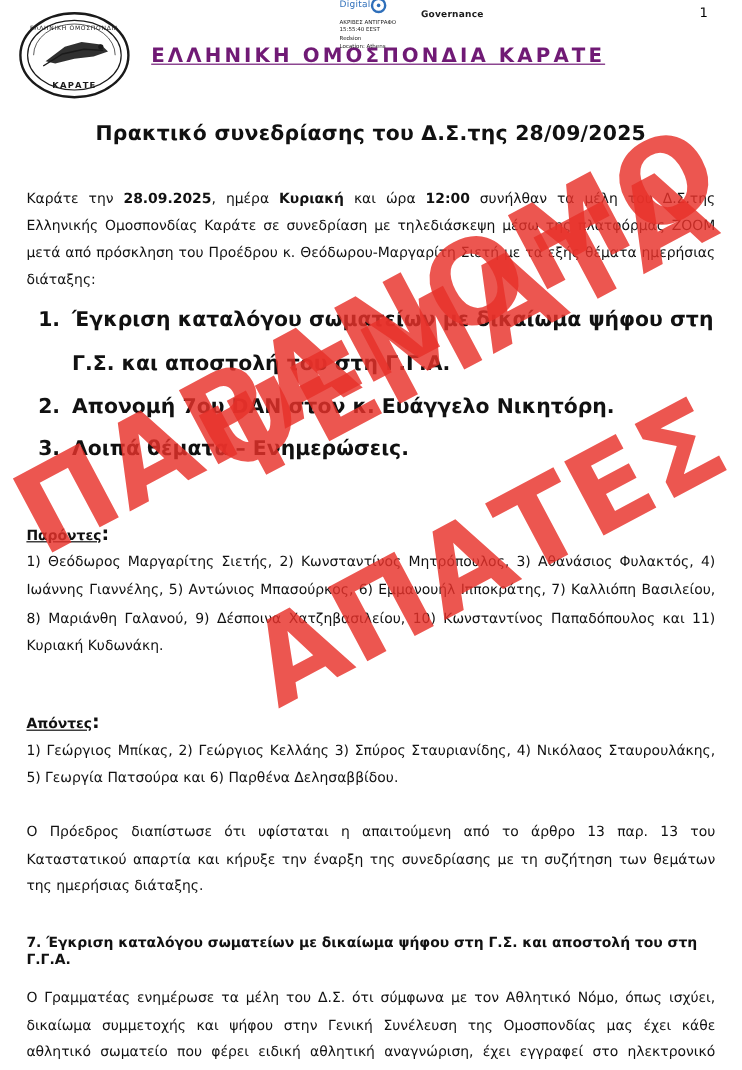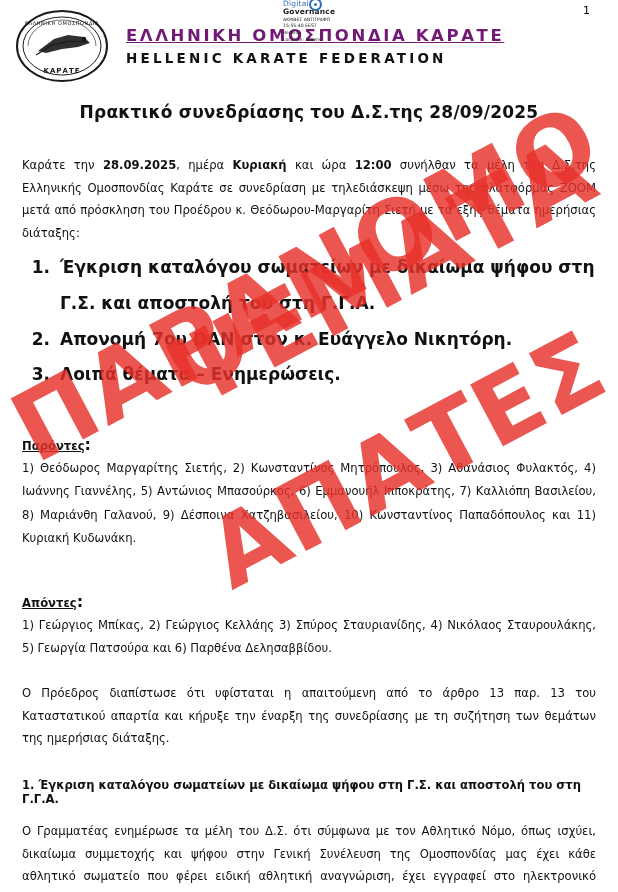--- a/index.html
+++ b/index.html
@@ -44,20 +44,21 @@
   .gov-stamp .gov-title {
     font-size: 7.5px;
     color: #2f6fba;
     letter-spacing: .2px;
   }
   .gov-stamp .gov-sub {
     font-size: 7.5px;
     font-weight: bold;
     color: #1b1b1b;
     letter-spacing: .2px;
+    text-align: right;
   }
   .gov-stamp .gov-meta {
     font-size: 4.6px;
     color: #222;
     margin-top: 1px;
     line-height: 1.25;
   }
   .gov-logo-dot {
     position: absolute;
     top: -2px;
@@ -248,21 +249,20 @@
         <text x="48" y="64" font-family="DejaVu Sans, sans-serif" font-size="7" font-weight="bold" text-anchor="middle" fill="#1a1a1a" letter-spacing="1">ΚΑΡΑΤΕ</text>
         <g transform="translate(20,24)">
           <path d="M4 18 L20 6 L34 2 L50 4 L56 10 L44 14 L28 16 L12 20 Z" fill="#1a1a1a" opacity="0.9"></path>
           <path d="M2 22 L18 12 L36 8 L52 9" fill="none" stroke="#1a1a1a" stroke-width="1.2"></path>
           <circle cx="50" cy="6" r="2.2" fill="#1a1a1a"></circle>
         </g>
       </svg>
     </div>
     <div class="fed-names">
       <div class="fed-name-gr">ΕΛΛΗΝΙΚΗ ΟΜΟΣΠΟΝΔΙΑ ΚΑΡΑΤΕ</div>
-      <div class="fed-name-en">HELLENIC KARATE FEDERATION</div>
     </div>
   </div>
 
   <div class="doc-title">Πρακτικό συνεδρίασης του Δ.Σ.της 28/09/2025</div>
 
   <div class="content">
 
     <p class="para"><span>Καράτε την </span><b>28.09.2025</b><span>, ημέρα </span><b>Κυριακή</b><span> και ώρα </span><b>12:00</b><span> συνήλθαν τα μέλη του Δ.Σ.της Ελληνικής Ομοσπονδίας Καράτε σε συνεδρίαση με τηλεδιάσκεψη μέσω της πλατφόρμας ZOOM μετά από πρόσκληση του Προέδρου κ. Θεόδωρου-Μαργαρίτη Σιετή με τα εξής θέματα ημερήσιας διάταξης:</span></p>
 
     <ol class="agenda">
@@ -280,21 +280,21 @@
       <span class="section-label">Απόντες</span><span class="colon">:</span>
       <p class="name-list">1) Γεώργιος Μπίκας, 2) Γεώργιος Κελλάης 3) Σπύρος Σταυριανίδης, 4) Νικόλαος Σταυρουλάκης, 5) Γεωργία Πατσούρα και 6) Παρθένα Δελησαββίδου.</p>
     </div>
 
     <div class="spacer-lg"></div>
 
     <p class="para">Ο Πρόεδρος διαπίστωσε ότι υφίσταται η απαιτούμενη από το άρθρο 13 παρ. 13 του Καταστατικού απαρτία και κήρυξε την έναρξη της συνεδρίασης με τη συζήτηση των θεμάτων της ημερήσιας διάταξης.</p>
 
     <div class="spacer-lg"></div>
 
-    <p class="bold-heading">1. Έγκριση καταλόγου σωματείων με δικαίωμα ψήφου στη Γ.Σ. και αποστολή του στη Γ.Γ.Α.</p>
+    <p class="bold-heading">7. Έγκριση καταλόγου σωματείων με δικαίωμα ψήφου στη Γ.Σ. και αποστολή του στη Γ.Γ.Α.</p>
 
     <p class="para">Ο Γραμματέας ενημέρωσε τα μέλη του Δ.Σ. ότι σύμφωνα με τον Αθλητικό Νόμο, όπως ισχύει, δικαίωμα συμμετοχής και ψήφου στην Γενική Συνέλευση   της Ομοσπονδίας  μας έχει κάθε αθλητικό σωματείο που φέρει ειδική αθλητική αναγνώριση, έχει εγγραφεί στο ηλεκτρονικό μητρώο αθλητικών σωματείων του άρθρου 142 του ν. 4714/2020 (Α΄148) και</p>
 
   </div>
 
   <div class="watermark">
     <div class="wm-text wm-1">ΠΑΡΑΝΟΜΟ</div>
     <div class="wm-text wm-2">ΨΕΜΑΤΑ</div>
     <div class="wm-text wm-3">ΑΠΑΤΕΣ</div>
   </div>

